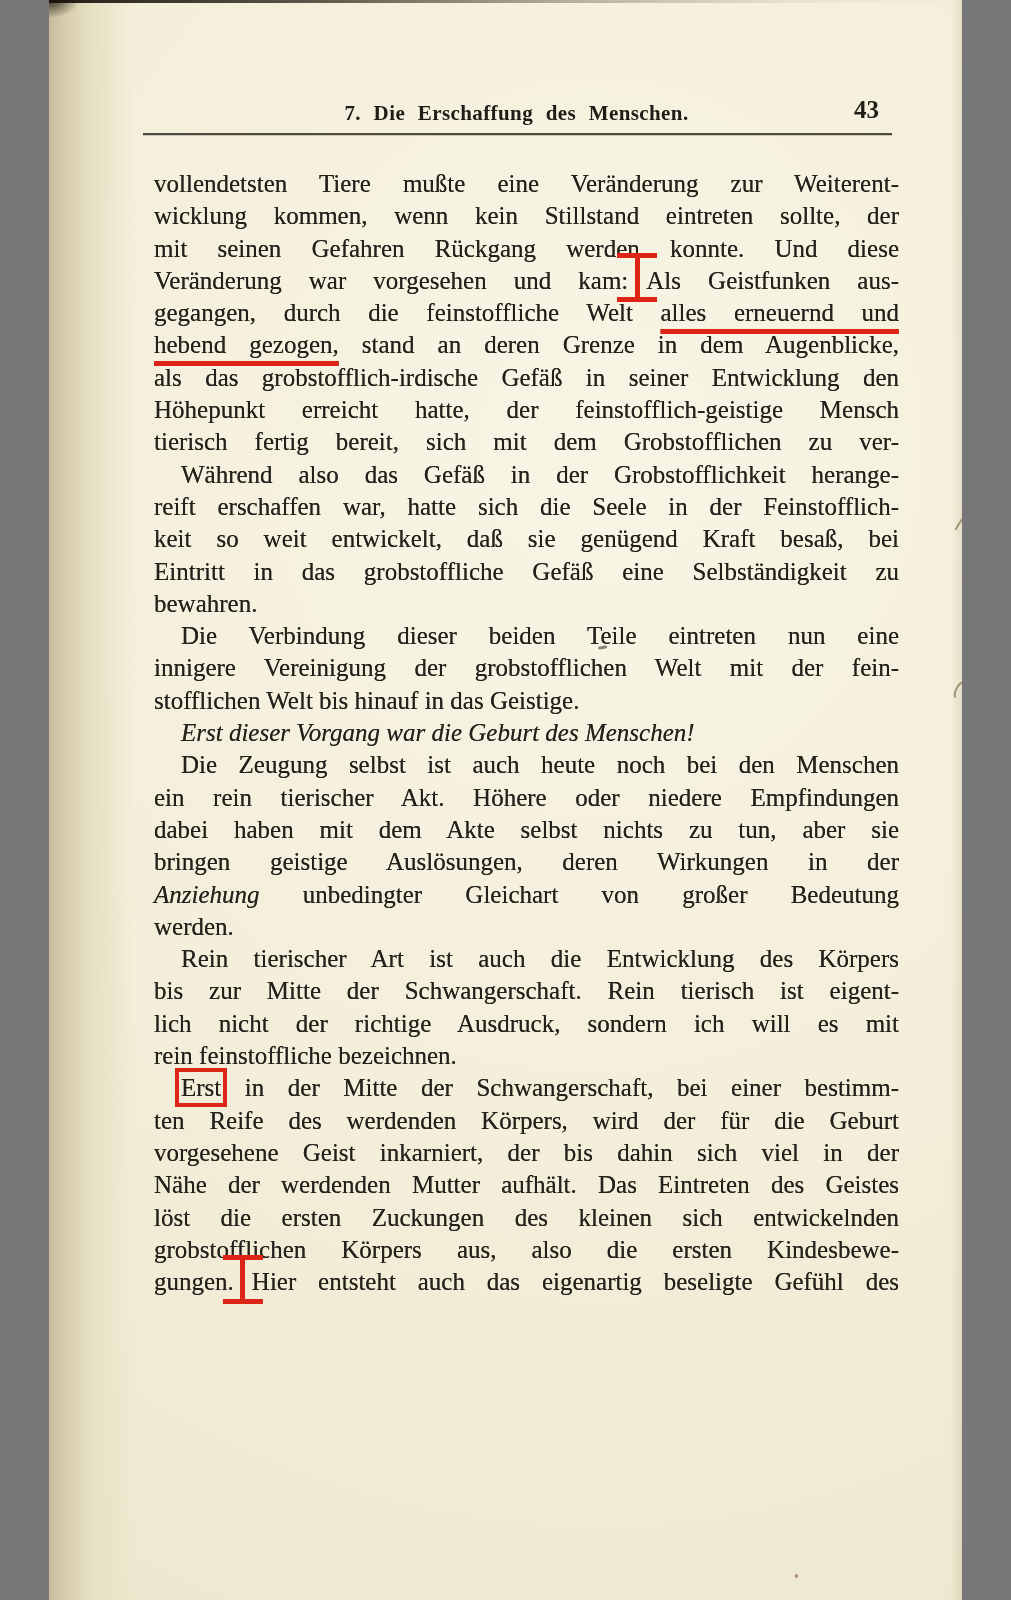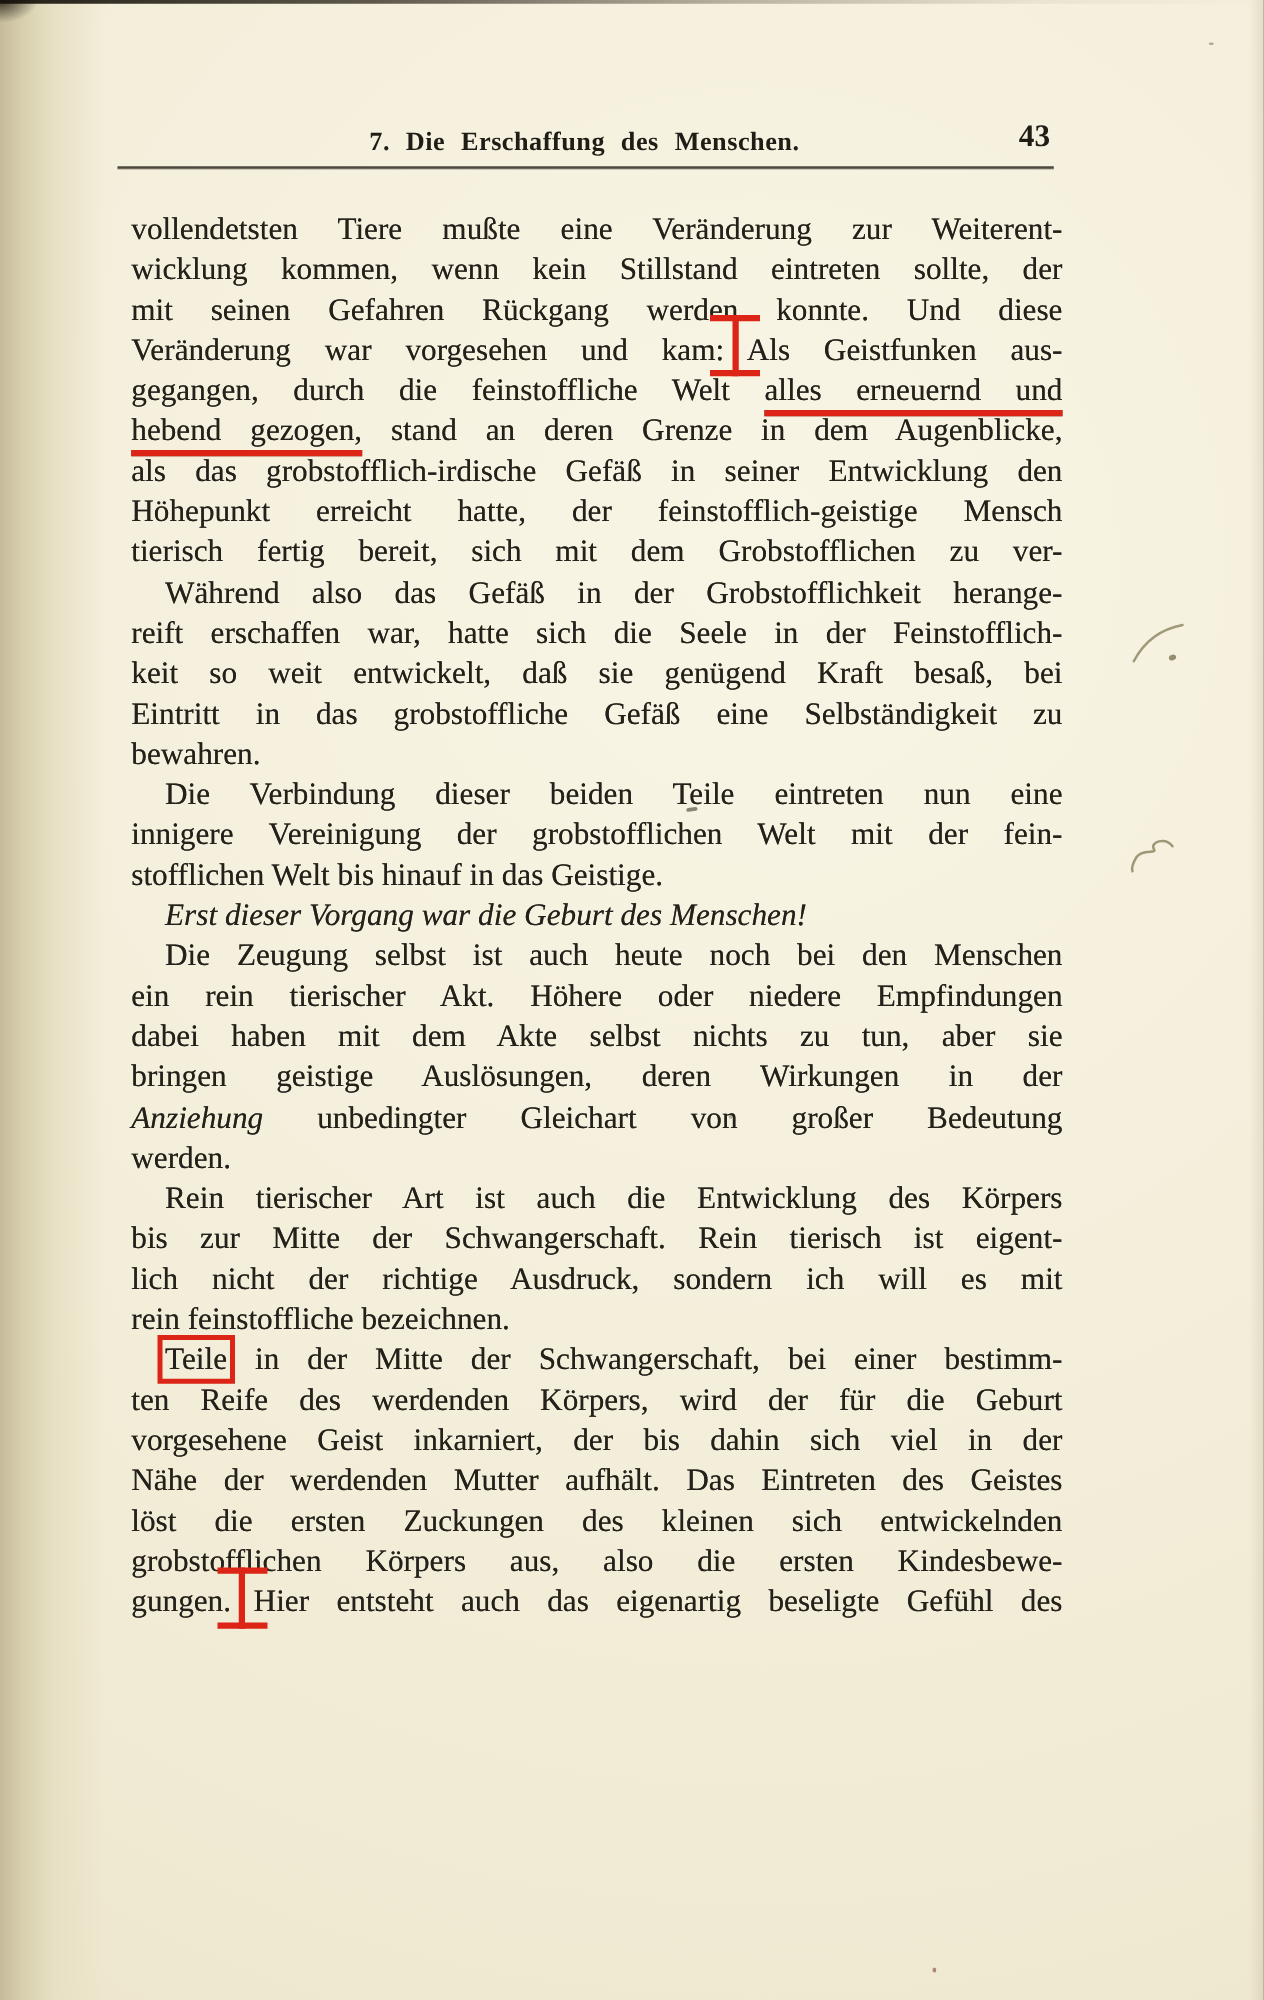--- a/index.html
+++ b/index.html
@@ -3,21 +3,21 @@
 <meta charset="utf-8">
 <style>
   :root{
     --red:#dd2517;
     --ink:#24211b;
     --paper:#f4efdb;
   }
   html,body{margin:0;padding:0;background:#777;}
   .page{
     position:relative;
-    width:1011px;height:1600px;
+    width:913px;height:1600px;
     margin:0 auto;
     overflow:hidden;
     font-family:"Liberation Serif","DejaVu Serif",serif;
     color:var(--ink);
     background:
       radial-gradient(140% 90% at 60% 28%, #f9f5e5 0%, #f4efdb 45%, #f0ead3 78%, #ebe4c9 100%);
   }
   
   .edge-left{position:absolute;left:0;top:0;bottom:0;width:90px;
     background:linear-gradient(90deg,#c6bc9c 0%,#d7cfae 20%,#e7e0c4 48%,rgba(244,239,219,0) 95%);}
@@ -28,21 +28,21 @@
   .corner-tl{position:absolute;top:0;left:0;width:30px;height:18px;
     background:radial-gradient(at 0 0,rgba(22,17,10,.8),rgba(22,17,10,0) 72%);}
 
   
   .running-title{
     position:absolute;left:95px;top:101px;width:745px;
     text-align:center;font-weight:bold;font-size:21px;line-height:24px;
     word-spacing:7px;letter-spacing:.4px;color:#201d17;
   }
   .page-number{
-    position:absolute;left:95px;top:96px;width:745px;
+    position:absolute;left:85px;top:96px;width:745px;
     text-align:right;font-weight:bold;font-size:25px;line-height:28px;color:#201d17;
   }
   .header-rule{
     position:absolute;left:94px;top:133px;width:749px;height:2px;
     background:#38332a;opacity:.88;
     box-shadow:0 1px 0 rgba(56,51,42,.25);
   }
 
   
   .text-block{
@@ -125,21 +125,21 @@
       <div class="line indent"><span>Die Zeugung selbst ist auch heute noch bei den Menschen</span></div>
       <div class="line"><span>ein rein tierischer Akt. Höhere oder niedere Empfindungen</span></div>
       <div class="line"><span>dabei haben mit dem Akte selbst nichts zu tun, aber sie</span></div>
       <div class="line"><span>bringen geistige Auslösungen, deren Wirkungen in der</span></div>
       <div class="line"><span class="italic">Anziehung</span><span> unbedingter Gleichart von großer Bedeutung</span></div>
       <div class="line end"><span>werden.</span></div>
       <div class="line indent"><span>Rein tierischer Art ist auch die Entwicklung des Körpers</span></div>
       <div class="line"><span>bis zur Mitte der Schwangerschaft. Rein tierisch ist eigent-</span></div>
       <div class="line"><span>lich nicht der richtige Ausdruck, sondern ich will es mit</span></div>
       <div class="line end"><span>rein feinstoffliche bezeichnen.</span></div>
-      <div class="line indent"><span class="redbox">Teile</span><span> in der Mitte der Schwangerschaft, bei einer bestimm-</span></div>
+      <div class="line indent"><span class="redbox">Erst</span><span> in der Mitte der Schwangerschaft, bei einer bestimm-</span></div>
       <div class="line"><span>ten Reife des werdenden Körpers, wird der für die Geburt</span></div>
       <div class="line"><span>vorgesehene Geist inkarniert, der bis dahin sich viel in der</span></div>
       <div class="line"><span>Nähe der werdenden Mutter aufhält. Das Eintreten des Geistes</span></div>
       <div class="line"><span>löst die ersten Zuckungen des kleinen sich entwickelnden</span></div>
       <div class="line"><span>grobstofflichen Körpers aus, also die ersten Kindesbewe-</span></div>
       <div class="line"><span>gungen.</span><span class="ibeam"></span><span>Hier entsteht auch das eigenartig beseligte Gefühl des</span></div>
     </main>
 
   <svg class="pencil" style="left:903px;top:496px;" width="48" height="42" viewBox="0 0 48 42">
     <path d="M4,33 C13,16 27,7 43,4" fill="none" stroke="#8f8866" stroke-width="2" stroke-linecap="round" opacity="0.85"></path>

